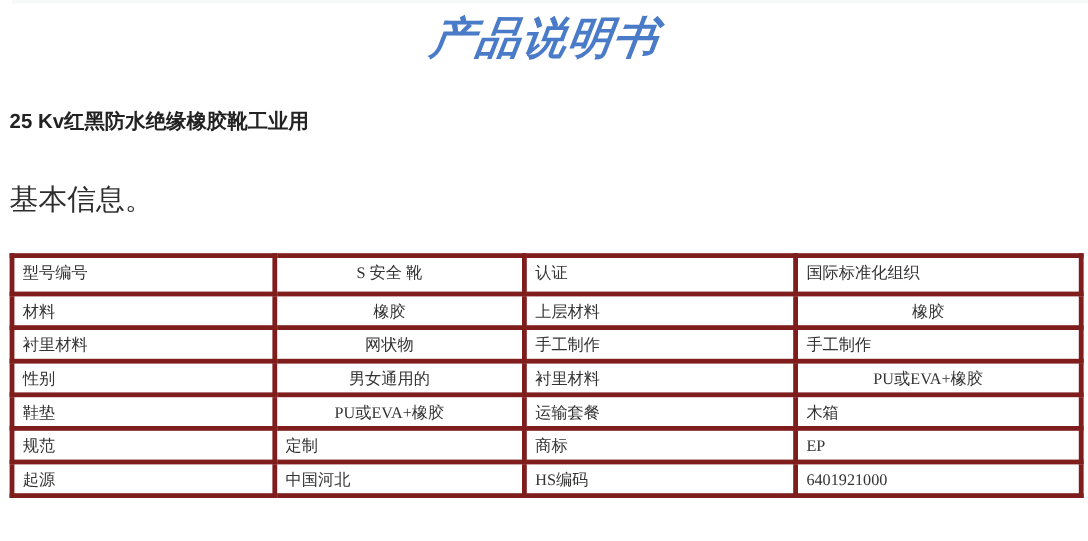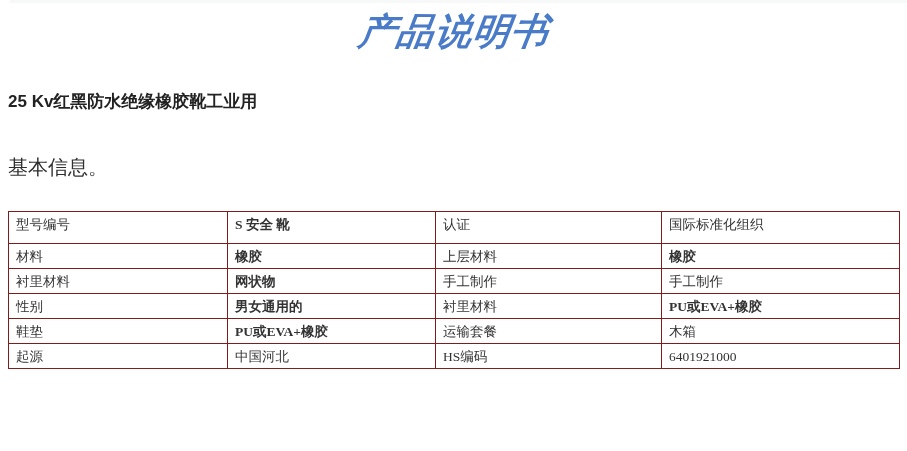--- a/index.html
+++ b/index.html
@@ -39,51 +39,51 @@
     margin-top: 38px;
     font-family: "Liberation Sans", "DejaVu Sans", sans-serif;
     font-size: 17px;
     line-height: 20px;
     font-weight: bold;
     color: #222222;
   }
   .section-heading {
     margin-top: 43px;
     font-family: "Liberation Serif", "DejaVu Serif", serif;
-    font-size: 20px;
+    font-size: 24px;
     line-height: 24px;
     font-weight: normal;
     color: #2e2e2e;
   }
   table.spec {
     margin-top: 32px;
     border-collapse: collapse;
     table-layout: fixed;
     width: 891px;
   }
   table.spec td {
-    border: 1px solid #7f1d1d;
+    border: 4px solid #7f1d1d;
     vertical-align: top;
     padding: 4px 24px 3px 7px;
     font-size: 13.5px;
     line-height: 17px;
     color: #333333;
     overflow: hidden;
     white-space: nowrap;
   }
   table.spec tr { height: 25px; }
   table.spec tr.row-first { height: 32px; }
   table.spec tr.row-last { height: 30px; }
   td.model-label {
     font-size: 21px;
     line-height: 24px;
     padding-top: 3px;
     color: #3a3a3a;
   }
-  td.b { font-weight: bold; }
+  td.b { font-weight: normal; text-align: center; }
 </style>
 </head>
 <body>
 
 <div class="window-edge"></div>
 
 <div class="doc">
 
   <h1 class="doc-title" style="color: rgb(74, 123, 200);"><span>产品说明书</span></h1>
 
@@ -123,20 +123,26 @@
         <td>衬里材料</td>
         <td class="b">PU或EVA+橡胶</td>
       </tr>
       <tr>
         <td>鞋垫</td>
         <td class="b">PU或EVA+橡胶</td>
         <td>运输套餐</td>
         <td>木箱</td>
       </tr>
       <tr>
+        <td>规范</td>
+        <td>定制</td>
+        <td>商标</td>
+        <td>EP</td>
+      </tr>
+      <tr>
         <td>起源</td>
         <td>中国河北</td>
         <td>HS编码</td>
         <td>6401921000</td>
       </tr>
     </tbody>
   </table>
 
 </div>
 

